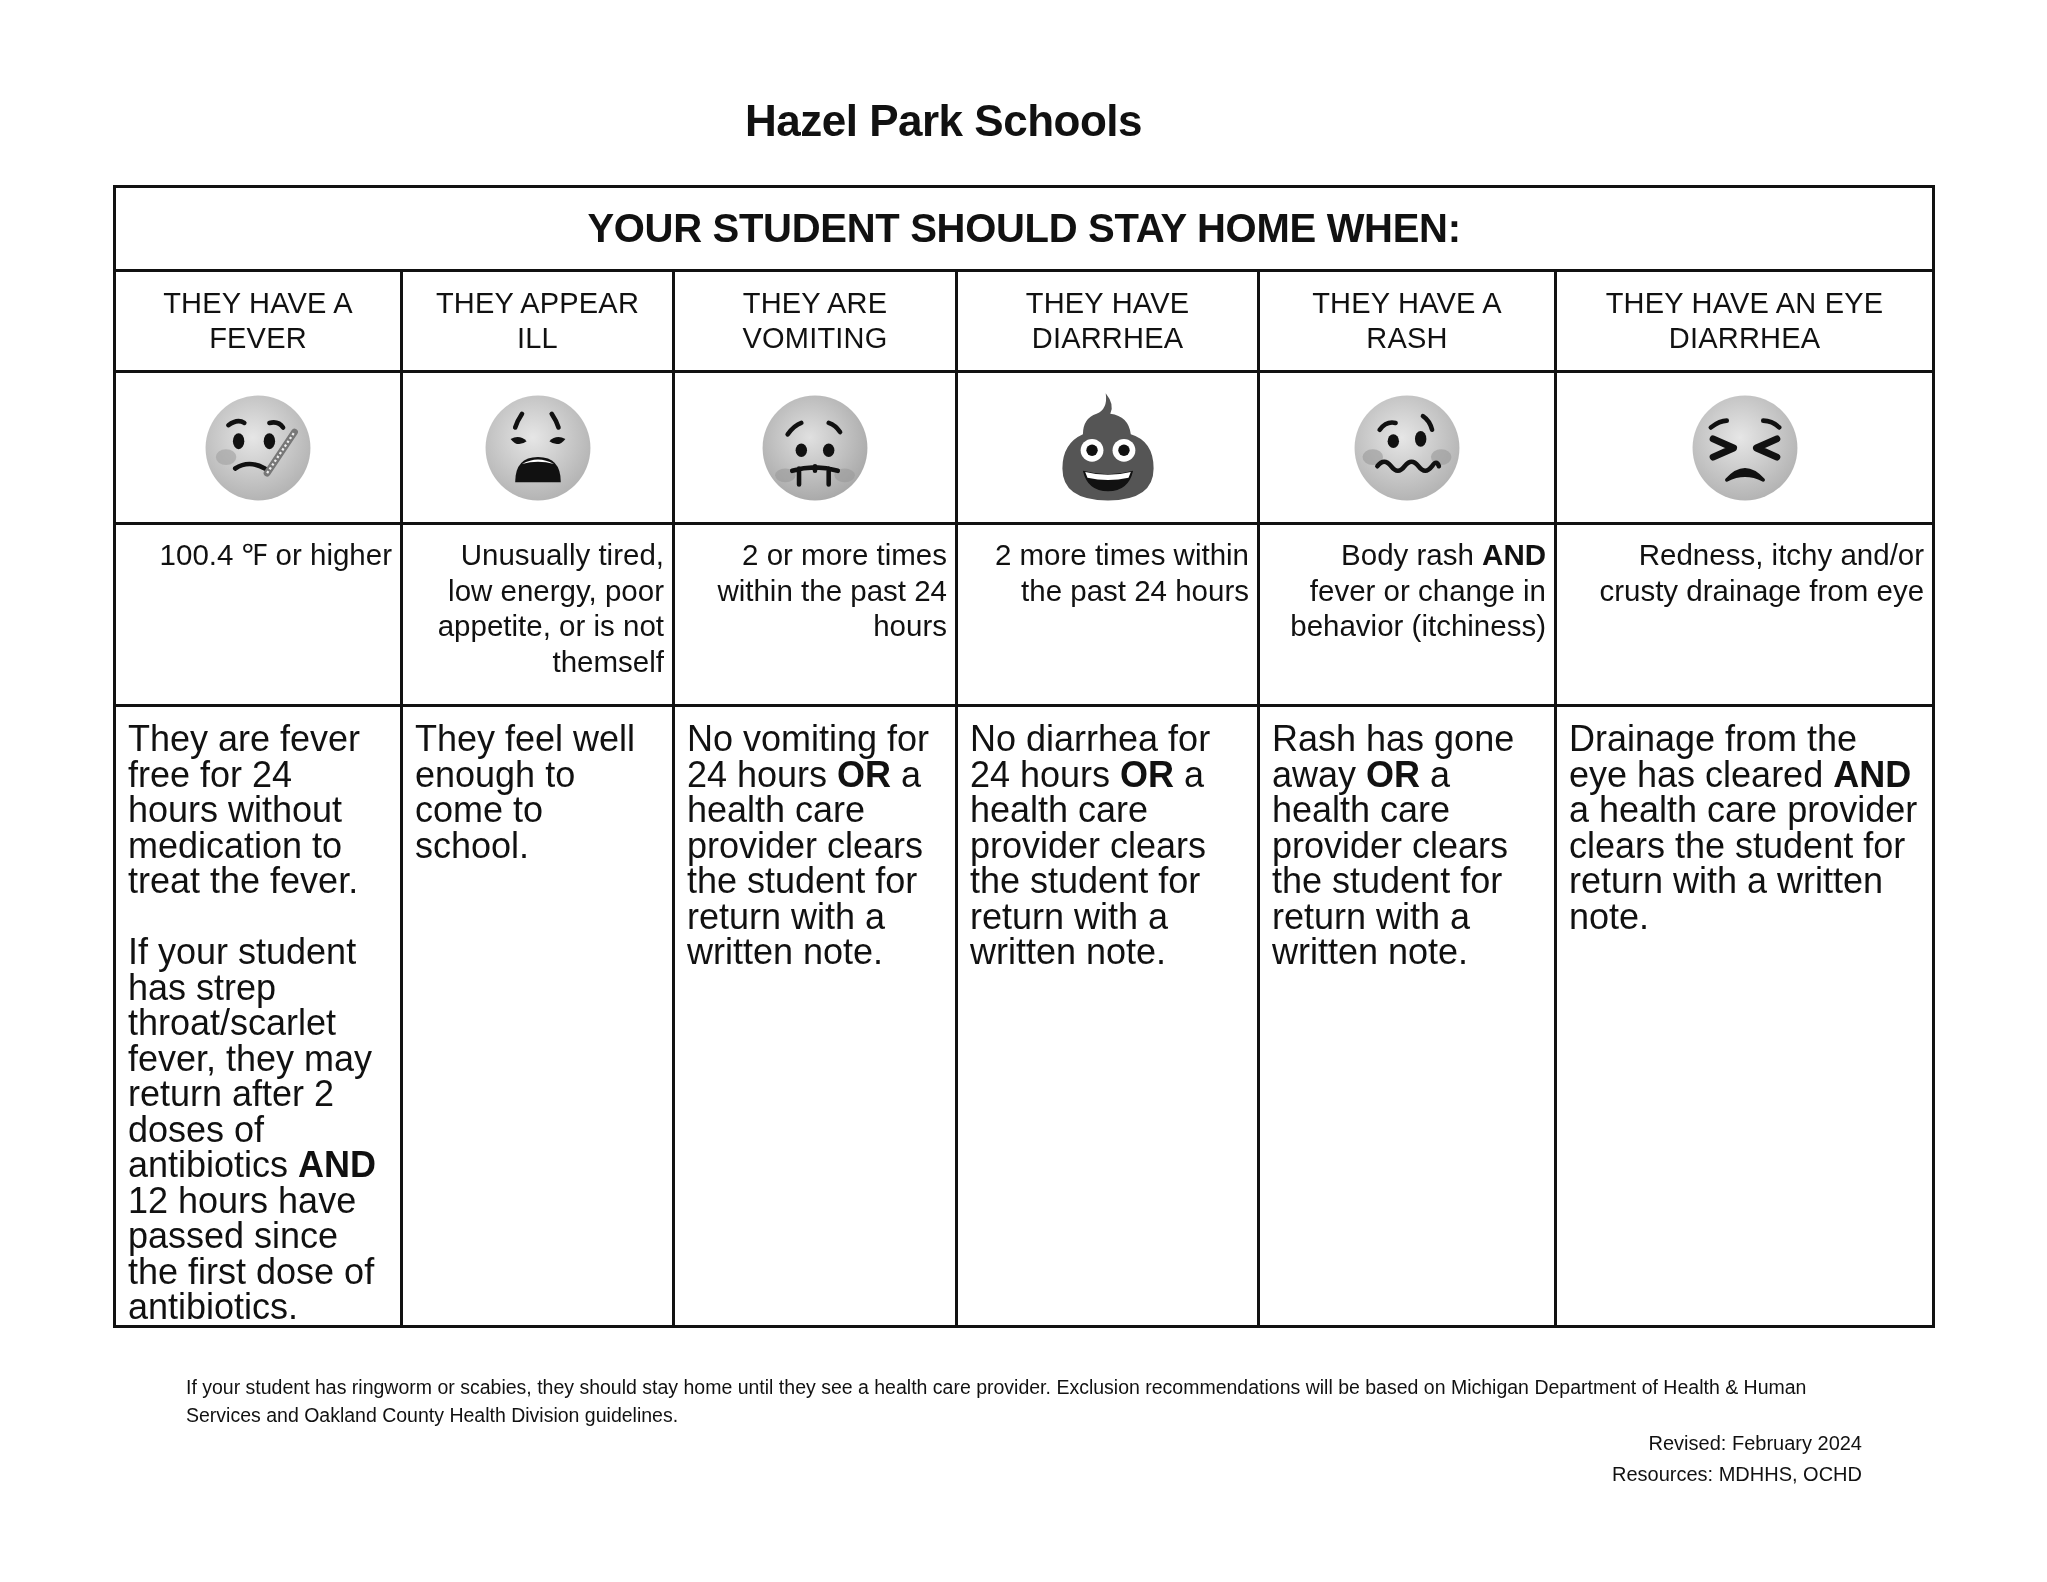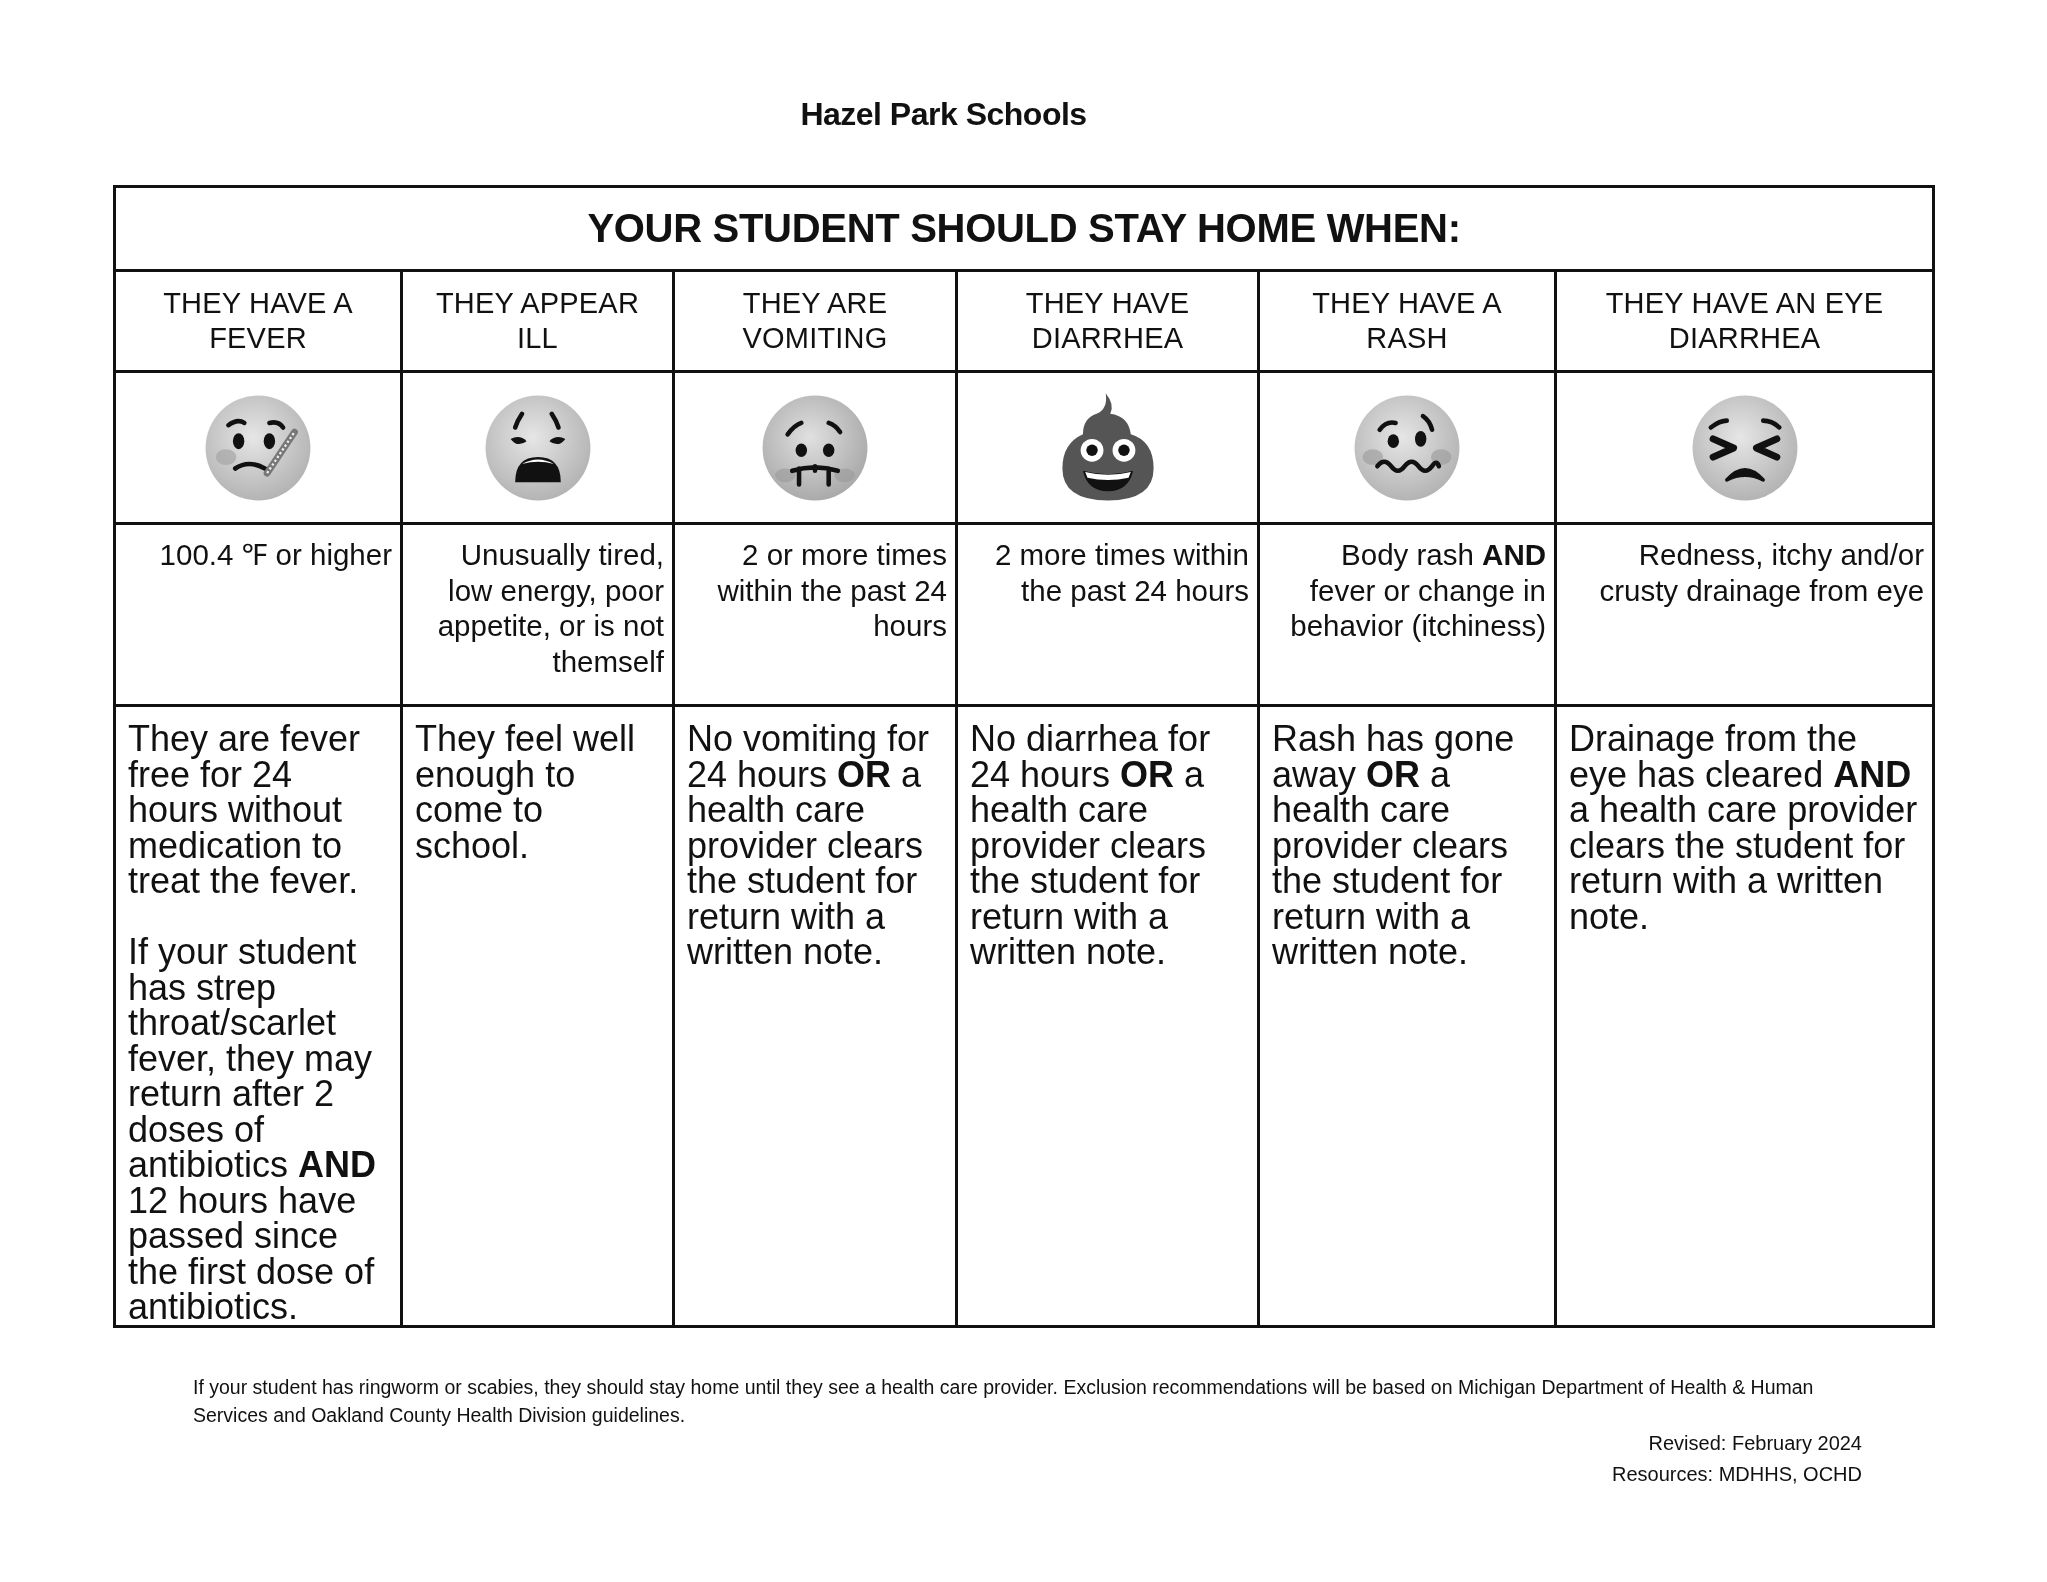--- a/index.html
+++ b/index.html
@@ -1,34 +1,34 @@
 <!DOCTYPE html>
 <html><head>
 <meta charset="utf-8">
 <style>
   html, body { margin: 0; padding: 0; background: #ffffff; }
   body { width: 2047px; height: 1582px; position: relative; overflow: hidden;
          font-family: "Liberation Sans", sans-serif; color: #111; }
   .title { position: absolute; left: 0; width: 1887px; top: 96px; text-align: center;
-           font-weight: bold; font-size: 32px; letter-spacing: -0.5px; }
+           font-weight: bold; font-size: 44px; letter-spacing: -0.5px; }
   table.grid { position: absolute; left: 113px; top: 185px; width: 1819px;
                border-collapse: collapse; table-layout: fixed; }
   table.grid td { border: 3px solid #111; padding: 0; vertical-align: top; }
   .sec-head { height: 81px; text-align: center; vertical-align: middle !important;
               font-weight: bold; font-size: 40px; letter-spacing: -0.3px; margin-left: 43px; }
   .col-head { height: 98px; text-align: center; vertical-align: middle !important;
               font-size: 29px; line-height: 35px; letter-spacing: 0.2px; }
   .emoji-cell { height: 149px; text-align: center; vertical-align: middle !important; }
   .desc-cell { height: 167px; font-size: 29.5px; line-height: 35.5px; padding: 12px 8px 0 12px !important; text-align: right; }
   .ret-cell { height: 560px; font-size: 36px; line-height: 35.5px; padding: 14px 8px 0 12px !important; }
   .ret-cell p { margin: 0; }
   .ret-cell p + p { margin-top: 35.5px; }
   b { font-weight: bold; }
   .emoji { display: inline-block; width: 114px; height: 114px; vertical-align: middle; }
-  .footer-note { position: absolute; left: 193px; top: 1373px; width: 1700px;
+  .footer-note { position: absolute; left: 186px; top: 1373px; width: 1700px;
                  font-size: 19.5px; line-height: 28px; }
   .revised { position: absolute; right: 185px; top: 1428px; text-align: right;
              font-size: 20px; line-height: 31px; }
 </style>
 </head>
 <body>
 
 <div class="title">Hazel Park Schools</div>
 
 <table class="grid">

